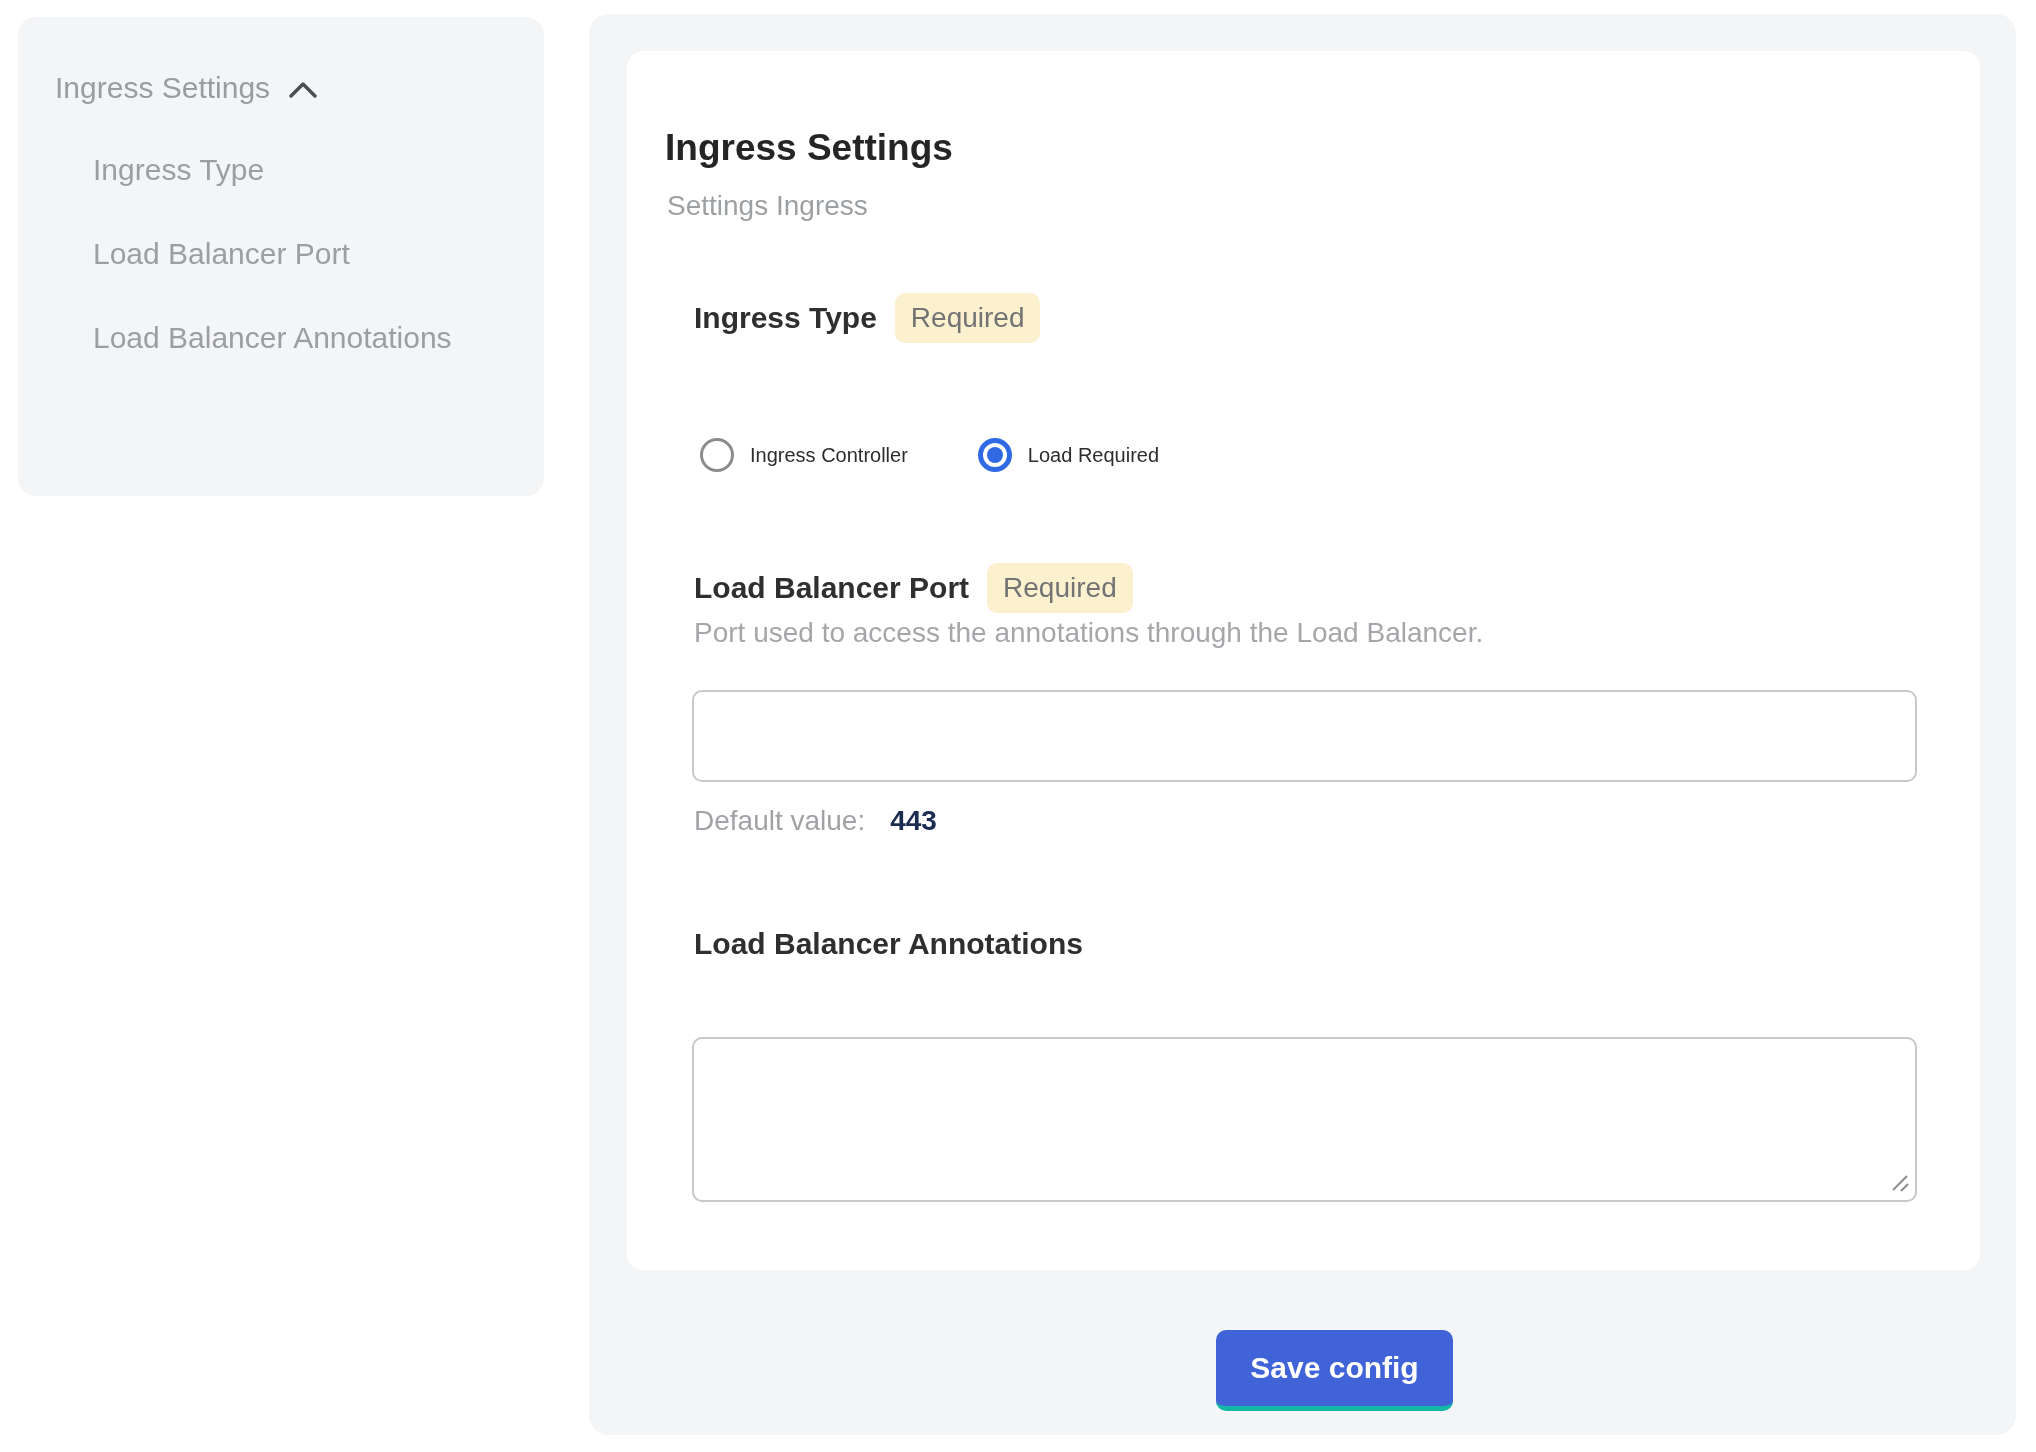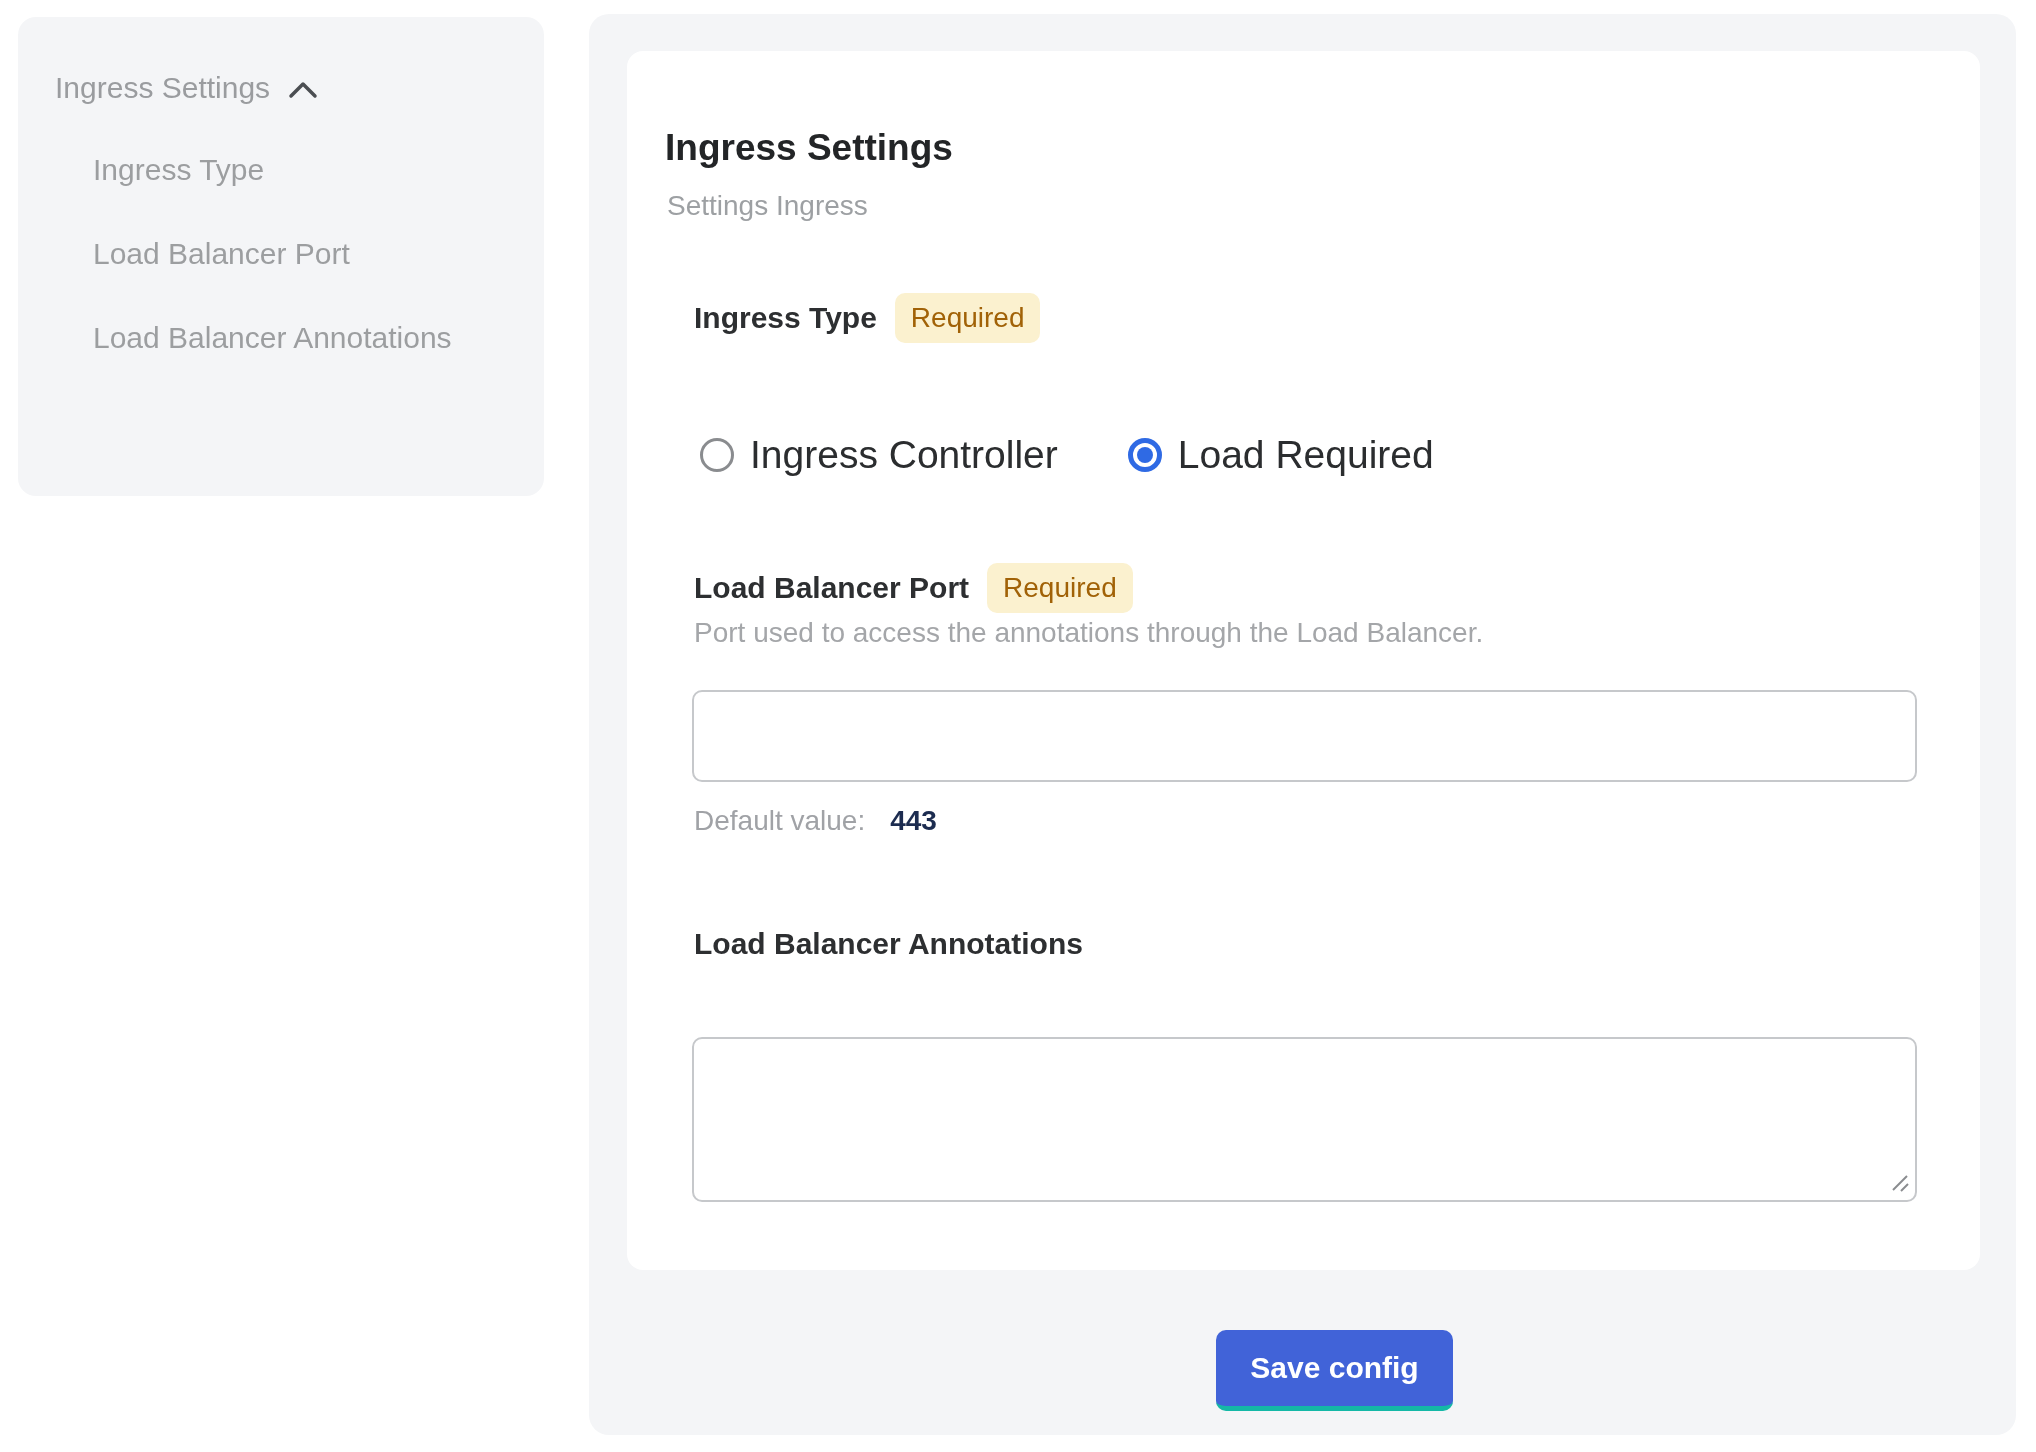--- a/index.html
+++ b/index.html
@@ -56,21 +56,21 @@
     font-size: 28px; color: #9da0a3; line-height: 34px;
   }
 
   .label-row {
     position: absolute; display: flex; align-items: center; gap: 18px;
     height: 50px;
   }
   .section-label { font-size: 30px; font-weight: 700; color: #2d2f31; }
   .required-badge {
     display: inline-flex; align-items: center;
-    background: #fbf1cf; color: #a16207;
+    background: #fbf1cf; color: #737373;
     font-size: 28px; line-height: 1;
     padding: 11px 16px; border-radius: 10px;
   }
   .section-desc {
     position: absolute; font-size: 28px; color: #a4a6a9; line-height: 34px;
   }
 
   
   .radio-row {
     position: absolute; left: 73px; top: 385px;
@@ -83,21 +83,21 @@
     border: 3px solid #8a8c8f;
     margin-right: 16px; position: relative; flex: 0 0 auto;
   }
   .radio-circle.selected { border: 5px solid #2f6ae4; }
   .radio-circle.selected::after {
     content: ""; position: absolute;
     left: 50%; top: 50%; transform: translate(-50%, -50%);
     width: 16px; height: 16px; border-radius: 50%;
     background: #2f6ae4;
   }
-  .radio-label { font-size: 39px; font-weight: 500; color: #2b2d2f; }
+  .radio-label { font-size: 20px; font-weight: 500; color: #2b2d2f; }
 
   
   .text-input {
     position: absolute; left: 65px; width: 1225px; height: 92px;
     box-sizing: border-box;
     border: 2px solid #c6c8cb; border-radius: 10px;
     background: #fff; outline: none;
     font-size: 30px; color: #2d2f31; padding: 0 22px;
     font-family: "Liberation Sans", "DejaVu Sans", sans-serif;
   }

